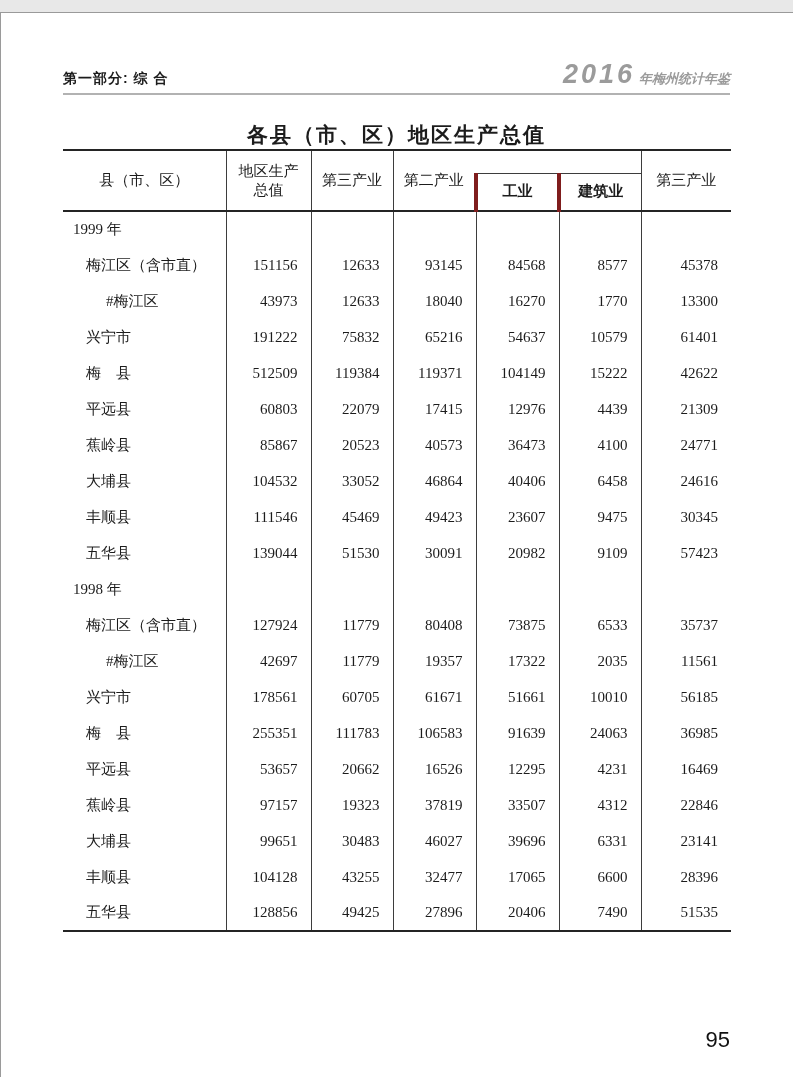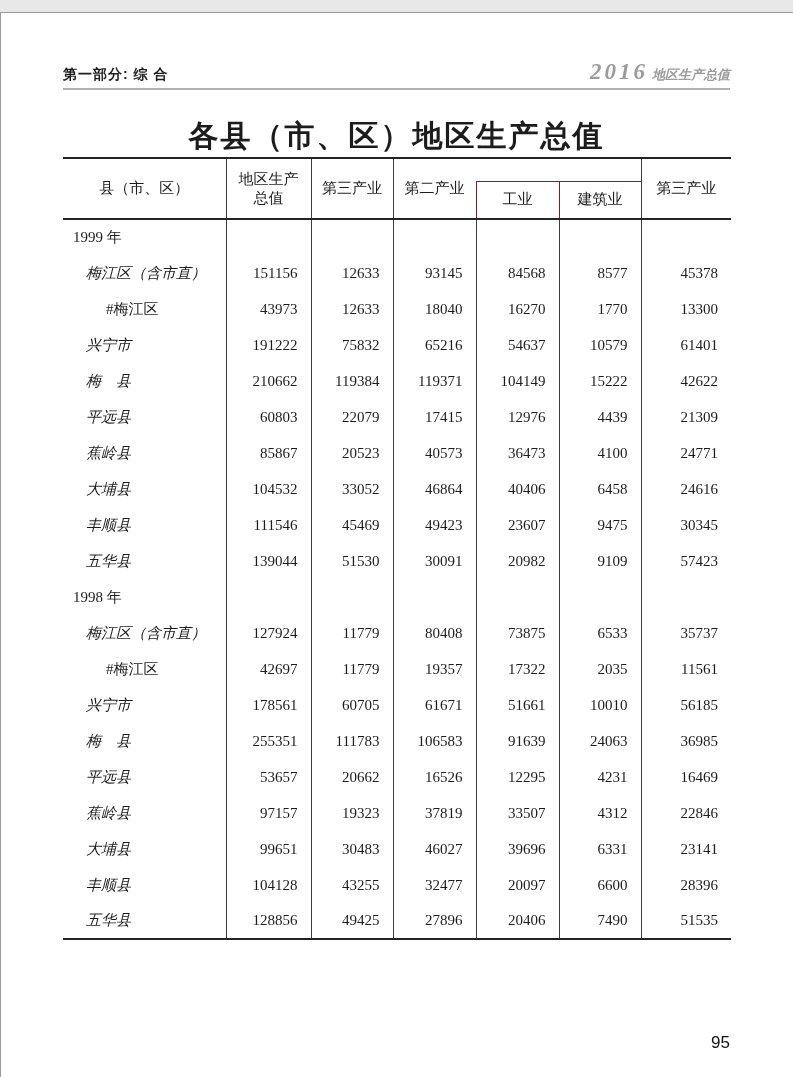--- a/index.html
+++ b/index.html
@@ -33,34 +33,34 @@
     font-size: 14px;
     letter-spacing: 1px;
   }
   .rh-right {
     color: #9b9b9b;
     font-style: italic;
     font-weight: 700;
     white-space: nowrap;
   }
   .rh-year {
-    font-family: Liberation Serif, serif;
-    font-size: 23px;
+    font-family: Liberation Sans, sans-serif;
+    font-size: 27px;
     letter-spacing: 3px;
   }
   .rh-rest {
     font-family: "Liberation Sans", "DejaVu Sans", sans-serif;
     font-size: 13px;
     margin-left: 4px;
   }
   
   .doc-title {
     margin-top: 26px;
     text-align: center;
-    font-size: 30px;
+    font-size: 21px;
     font-weight: 700;
     letter-spacing: 2px;
   }
   
   .caption-row {
     margin-top: 26px;
     display: grid;
     grid-template-columns: 1fr auto 1fr;
     font-size: 15px;
     align-items: end;
@@ -83,47 +83,47 @@
     font-size: 15px;
     vertical-align: middle;
     overflow: hidden;
     white-space: nowrap;
   }
   tr.h-top { height: 23px; }
   tr.h-sub { height: 38px; }
   th { text-align: center; line-height: 1.25; }
   .th-gdp, .th-primary, .th-secondary, .th-tertiary { border-left: 1px solid #3d3d3d; }
   .th-gap { border-bottom: 1px solid #3d3d3d; }
-  .th-industry, .th-construction { border-left: 1px solid #7f1d1d; }
+  .th-industry, .th-construction { border-left: 4px solid #7f1d1d; font-weight: bold; }
   tbody td { height: 36px; border-left: 1px solid #3d3d3d; }
   tbody td:first-child { border-left: none; }
   td.region { text-align: left; }
   td.num { text-align: right; padding-right: 13px; font-size: 15px; }
   td.ind0 { padding-left: 10px; }
-  td.ind1 { padding-left: 23px; font-style: italic; }
+  td.ind1 { padding-left: 23px; }
   td.ind2 { padding-left: 43px; }
   
   .page-number {
     position: absolute;
     right: 63px;
     bottom: 36px;
     font-family: "Liberation Sans", "DejaVu Sans", sans-serif;
-    font-size: 17px;
+    font-size: 22px;
     color: #111;
   }
 </style>
 </head>
 <body>
 
 <div class="page">
 
   <div class="running-header">
     <span class="rh-left">第一部分: 综 合</span>
     <span class="rh-right">
-      <span class="rh-year">2016</span><span class="rh-rest">地区生产总值</span>
+      <span class="rh-year">2016</span><span class="rh-rest">年梅州统计年鉴</span>
     </span>
   </div>
 
   <h1 class="doc-title">各县（市、区）地区生产总值</h1>
 
 
   <table class="gdp">
     <colgroup>
       <col style="width:163px">
       <col style="width:85px">
@@ -186,21 +186,21 @@
     <td class="num">191222</td>
     <td class="num">75832</td>
     <td class="num">65216</td>
     <td class="num">54637</td>
     <td class="num">10579</td>
     <td class="num">61401</td>
   </tr>
 
   <tr>
     <td class="region ind1">梅　县</td>
-    <td class="num">210662</td>
+    <td class="num">512509</td>
     <td class="num">119384</td>
     <td class="num">119371</td>
     <td class="num">104149</td>
     <td class="num">15222</td>
     <td class="num">42622</td>
   </tr>
 
   <tr>
     <td class="region ind1">平远县</td>
     <td class="num">60803</td>
@@ -329,21 +329,21 @@
     <td class="num">39696</td>
     <td class="num">6331</td>
     <td class="num">23141</td>
   </tr>
 
   <tr>
     <td class="region ind1">丰顺县</td>
     <td class="num">104128</td>
     <td class="num">43255</td>
     <td class="num">32477</td>
-    <td class="num">20097</td>
+    <td class="num">17065</td>
     <td class="num">6600</td>
     <td class="num">28396</td>
   </tr>
 
   <tr>
     <td class="region ind1">五华县</td>
     <td class="num">128856</td>
     <td class="num">49425</td>
     <td class="num">27896</td>
     <td class="num">20406</td>

